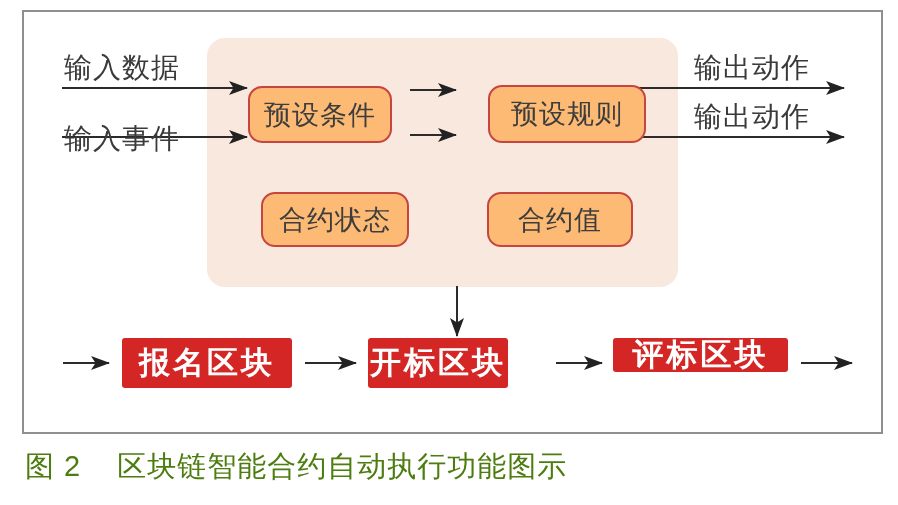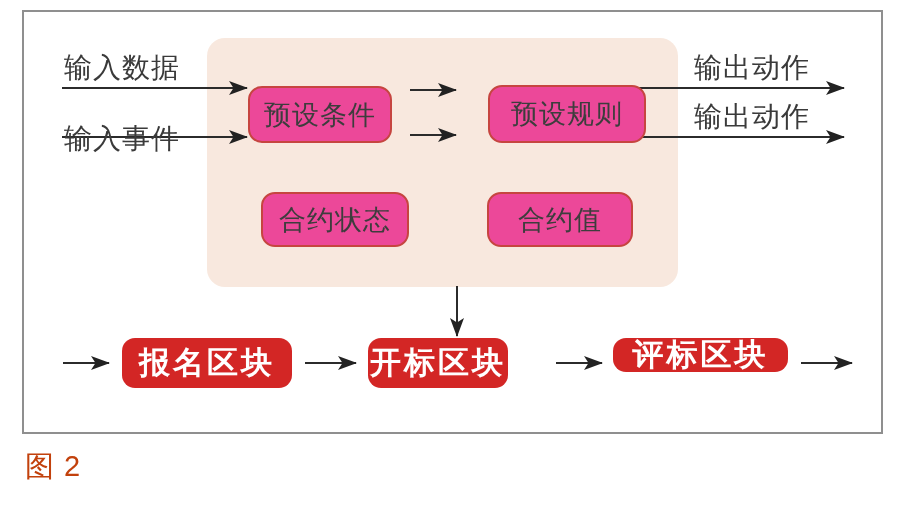--- a/index.html
+++ b/index.html
@@ -13,31 +13,31 @@
   }
   .panel{
     position:absolute;left:207px;top:38px;width:471px;height:249px;
     background:#f8e8de;border-radius:18px;
   }
   .arrow-layer{position:absolute;left:0;top:0;width:898px;height:505px;pointer-events:none;}
   .io-label{
     position:absolute;font-size:28px;color:#3a3a3a;letter-spacing:1px;white-space:nowrap;
   }
   .cbox{
-    position:absolute;border:2px solid #c64540;border-radius:14px;background:#ec4899;
+    position:absolute;border:2px solid #c64540;border-radius:14px;background:#fdba74;
     color:#3d3d3d;font-size:27px;display:flex;align-items:center;justify-content:center;
     box-sizing:border-box;letter-spacing:1px;white-space:nowrap;font-family:Liberation Mono, monospace;
   }
   .block{
-    position:absolute;background:#d32625;border-radius:13px;color:#ffffff;
+    position:absolute;background:#d32625;border-radius:3px;color:#ffffff;
     font-weight:bold;font-size:31px;display:flex;align-items:center;justify-content:center;
     letter-spacing:3px;box-sizing:border-box;white-space:nowrap;
   }
   .caption{
-    position:absolute;left:25px;top:447px;font-size:29px;color:#c2410c;
+    position:absolute;left:25px;top:447px;font-size:29px;color:#4d7c0f;
     display:flex;gap:36px;letter-spacing:1px;white-space:nowrap;
   }
 </style>
 </head>
 <body>
 
 <div class="screen">
 
   <div class="frame"></div>
 
@@ -73,15 +73,16 @@
   <div class="cbox" style="left:488px;top:85px;width:158px;height:58px;">预设规则</div>
   <div class="cbox" style="left:245px;top:192px;width:148px;height:55px;margin-left:16px;">合约状态</div>
   <div class="cbox" style="left:487px;top:192px;width:146px;height:55px;">合约值</div>
 
   <div class="block" style="left:122px;top:338px;width:170px;height:50px;">报名区块</div>
   <div class="block" style="left:368px;top:338px;width:140px;height:50px;">开标区块</div>
   <div class="block" style="left:613px;top:338px;width:175px;height:34px;">评标区块</div>
 
   <div class="caption">
     <span>图 2</span>
+    <span>区块链智能合约自动执行功能图示</span>
   </div>
 
 </div>
 
 </body></html>

